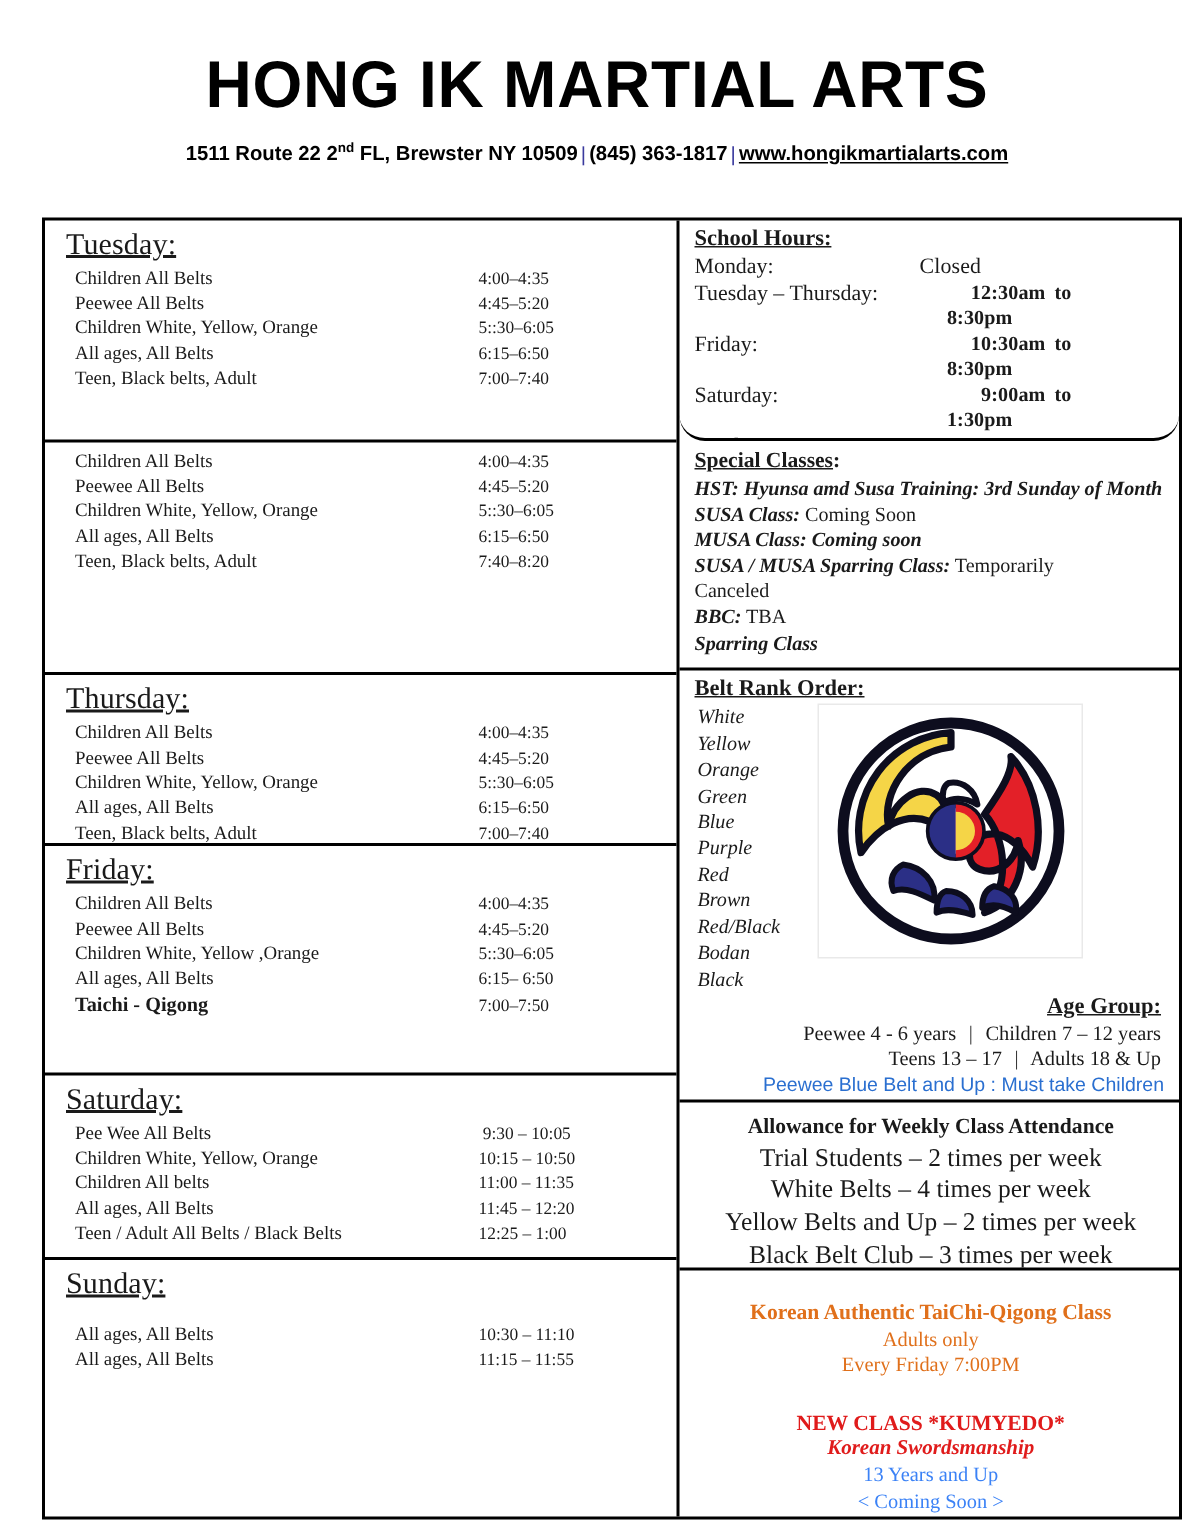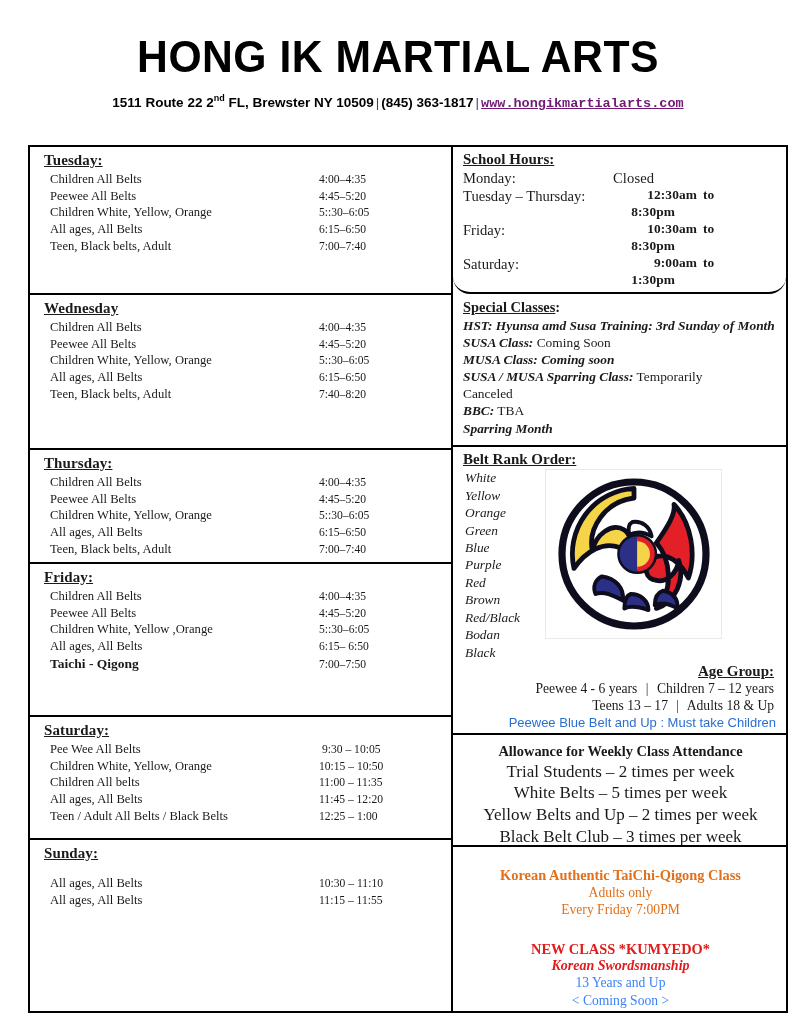--- a/index.html
+++ b/index.html
@@ -49,23 +49,22 @@
     font-family: "Liberation Sans", sans-serif;
     font-weight: bold;
     font-size: 13.5px;
     margin-top: 13px;
     color: #000;
     white-space: nowrap;
   }
   .addr-line sup { font-size: 9px; vertical-align: super; }
   .addr-sep { color: #3a3a9e; font-weight: normal; padding: 0 2px; }
   .addr-link {
-    color: #701a75;
+    color: #000000;
     text-decoration: underline;
-    font-family: Liberation Mono, monospace;
   }
 
   
   .grid {
     position: absolute;
     left: 28px;
     top: 145px;
     width: 760px;
     height: 868px;
     border: 2.5px solid #000;
@@ -88,22 +87,22 @@
 
   
   .day-block {
     box-sizing: border-box;
     border-bottom: 2.5px solid #000;
     padding: 4px 10px 2px 14px;
     overflow: hidden;
   }
   .day-block.last { border-bottom: none; }
   .day-title {
-    font-weight: bold;
-    font-size: 15px;
+    font-weight: normal;
+    font-size: 20px;
     text-decoration: underline;
     margin: 1px 0 2px 0;
     letter-spacing: 0.1px;
   }
   .class-row {
     display: flex;
     align-items: baseline;
     font-size: 12.6px;
     line-height: 1.33;
     padding-left: 6px;
@@ -297,21 +296,20 @@
           <span class="ctime">6:15–6:50</span>
         </div>
         <div class="class-row">
           <span class="cname">Teen, Black belts, Adult</span>
           <span class="spacer"></span>
           <span class="ctime">7:00–7:40</span>
         </div>
       </div>
 
       <div class="day-block" style="height:155px;">
-        <div class="day-title">Wednesday</div>
         <div class="class-row">
           <span class="cname">Children All Belts</span>
           <span class="spacer"></span>
           <span class="ctime">4:00–4:35</span>
         </div>
         <div class="class-row">
           <span class="cname">Peewee  All Belts</span>
           <span class="spacer"></span>
           <span class="ctime">4:45–5:20</span>
         </div>
@@ -463,21 +461,21 @@
       </div>
 
       <div class="panel" style="height:155px;">
         <div class="spc-head"><u>Special Classes</u><span>:</span></div>
         <div class="spc-row"><b>HST: Hyunsa amd Susa Training: 3rd Sunday of Month</b></div>
         <div class="spc-row"><b>SUSA  Class:</b><span> Coming Soon</span></div>
         <div class="spc-row"><b>MUSA Class: Coming soon</b></div>
         <div class="spc-row"><b>SUSA / MUSA Sparring Class:</b><span> Temporarily</span></div>
         <div class="spc-row"><span>Canceled</span></div>
         <div class="spc-row"><b>BBC:</b><span> TBA</span></div>
-        <div class="spc-row"><b>Sparring Month</b></div>
+        <div class="spc-row"><b>Sparring Class</b></div>
       </div>
 
       <div class="panel" style="height:290px;">
         <div class="sec-head">Belt Rank Order:</div>
         <div class="belt-wrap">
           <div class="belt-list">
             <div>White</div>
             <div>Yellow</div>
             <div>Orange</div>
             <div>Green</div>
@@ -519,21 +517,21 @@
           <span class="pipe">|</span>
           <span>Adults</span>
           <span>18 &amp; Up</span>
         </div>
         <div class="age-note">Peewee Blue Belt and Up : Must take Children classes</div>
       </div>
 
       <div class="panel" style="height:113px;">
         <div class="allow-head">Allowance for Weekly Class Attendance</div>
         <div class="allow-row">Trial  Students – 2 times per week</div>
-        <div class="allow-row">White Belts – 5 times per week</div>
+        <div class="allow-row">White Belts – 4 times per week</div>
         <div class="allow-row">Yellow Belts and Up – 2 times per week</div>
         <div class="allow-row">Black Belt Club – 3 times per week</div>
         <div class="allow-note">(2 year discounted membership)</div>
       </div>
 
       <div class="panel last promo">
         <div class="promo-orange-head">Korean Authentic TaiChi-Qigong Class</div>
         <div class="promo-orange">Adults only</div>
         <div class="promo-orange">Every Friday 7:00PM</div>
         <div class="promo-red-head">NEW CLASS  *KUMYEDO*</div>

